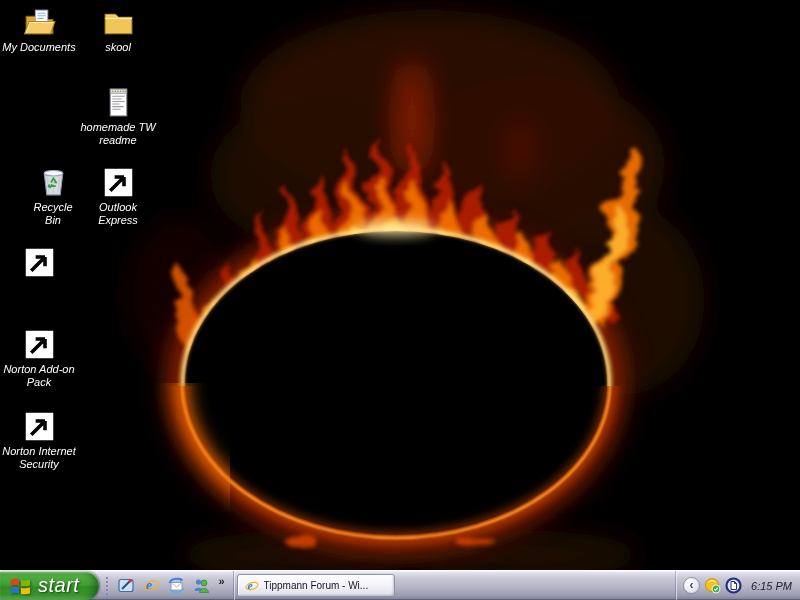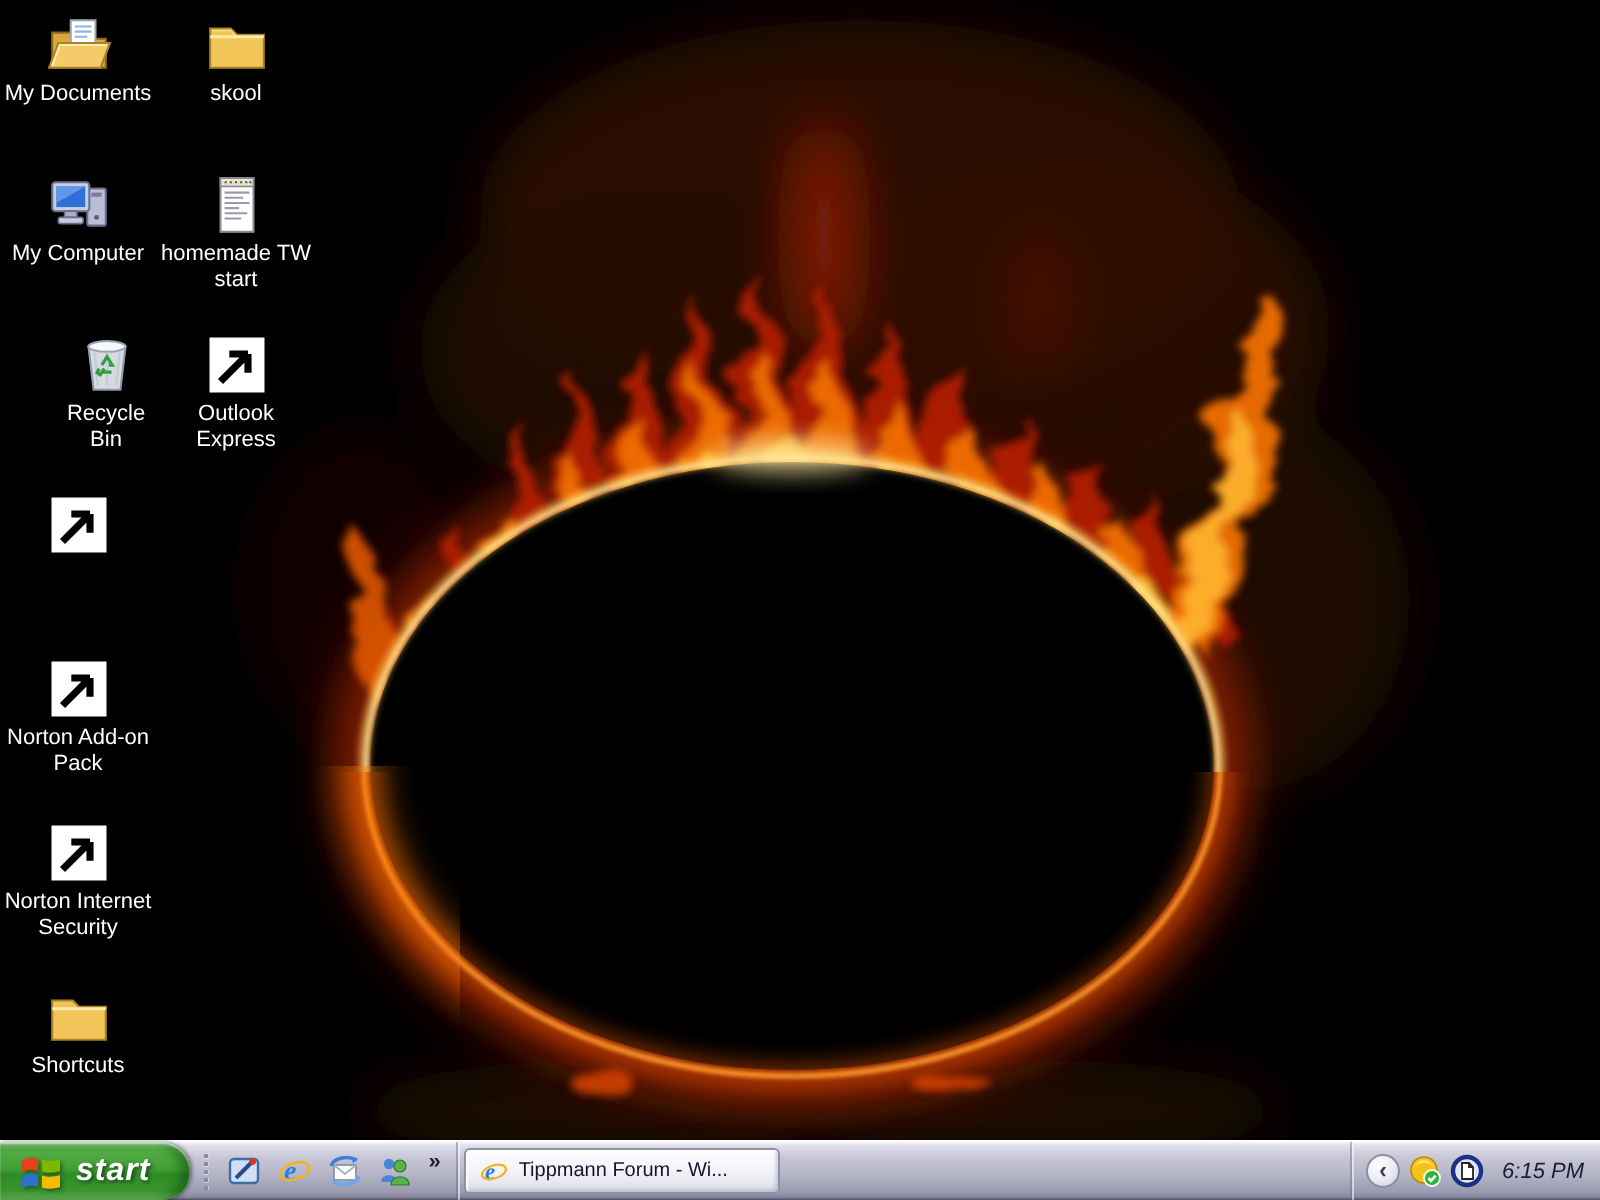--- a/index.html
+++ b/index.html
@@ -8,31 +8,31 @@
 
   
   .desktop { position:absolute; left:0; top:0; width:800px; height:570px; background:#000; }
   .wallpaper { position:absolute; left:0; top:0; width:800px; height:570px; }
 
   .dicon { position:absolute; width:80px; display:flex; flex-direction:column; align-items:center; }
   .dicon .ic { position:relative; width:33px; height:33px; }
   .dicon .ic > svg { width:100%; height:100%; display:block; }
   .dicon .badge { position:absolute; left:0; bottom:0; width:11px; height:11px; }
   .dicon .lbl { margin-top:2px; font-size:11px; line-height:13px; color:#fff; text-align:center;
-                text-shadow:1px 1px 2px #000, 0 0 4px #000; }
+                text-shadow:1px 1px 2px #000, 0 0 4px #000;font-style:italic; }
 
   
   .taskbar { position:absolute; left:0; bottom:0; width:800px; height:30px; display:flex; align-items:stretch;
              background:linear-gradient(180deg,#f6f6fa 0%,#dfdfe9 7%,#c6c6d5 28%,#b3b3c5 58%,#9b9bb0 86%,#86869c 95%,#4e4e64 100%);
              border-top:1px solid #fdfdff; }
   .start { display:flex; align-items:center; gap:6px; height:100%; padding:0 20px 0 9px;
            border-radius:0 14px 14px 0;
            background:linear-gradient(180deg,#9fd694 0%,#58b149 12%,#3f9e33 48%,#2f8b26 56%,#3a9a2e 84%,#74bf65 100%);
            box-shadow:inset 0 1px 1px rgba(255,255,255,.65), inset -4px 0 7px rgba(0,55,0,.5), 1px 0 2px rgba(0,0,0,.45); }
-  .start-text { color:#fff; font-size:16px; font-weight:bold; font-style:italic;
+  .start-text { color:#fff; font-size:20px; font-weight:normal; font-style:italic;
                 text-shadow:1px 1px 2px rgba(0,0,0,.55); letter-spacing:.5px; }
   .winflag { width:23px; height:21px; filter:drop-shadow(1px 1px 1px rgba(0,0,0,.4)); }
 
   .ql { display:flex; align-items:center; gap:3px; padding:0 6px 0 7px; }
   .grip { width:3px; height:18px; margin-right:3px;
           background-image:radial-gradient(circle at 1px 1px,#8a8aa2 1px,rgba(255,255,255,.7) 1.4px,transparent 1.6px);
           background-size:4px 4px; }
   .qlb { width:22px; height:24px; border:none; background:transparent; display:flex; align-items:center; justify-content:center; }
   .qlb svg { width:17px; height:17px; }
   .chev { align-self:flex-start; margin-top:4px; font-size:11px; font-weight:bold; color:#222238; letter-spacing:-1px; padding:0 3px; }
@@ -155,46 +155,31 @@
     <div class="ic">
       <svg viewBox="0 0 32 32">
         <path d="M3 8 h10 l3 3 h13 v16 H3 Z" fill="#f2c558" stroke="#a98424" stroke-width="1"></path>
         <path d="M3 12 h26" stroke="#ffe9ad" stroke-width="1.5"></path>
         <path d="M4 9 h9 l2.5 2.5" fill="none" stroke="#ffe290" stroke-width="1" opacity=".7"></path>
       </svg>
     </div>
     <div class="lbl">skool</div>
   </div>
 
-  <div class="dicon" style="left:-1px; top:86px;">
-    <div class="ic">
-      <svg viewBox="0 0 32 32">
-        <rect x="20" y="8" width="9" height="18" rx="1" fill="#b9bdd6" stroke="#6a6e8c"></rect>
-        <rect x="22" y="10" width="5" height="2" fill="#7a7e9c"></rect>
-        <circle cx="24.5" cy="22" r="1.2" fill="#5a5e7c"></circle>
-        <rect x="3" y="5" width="18" height="14" rx="1.5" fill="#c9cde2" stroke="#6a6e8c"></rect>
-        <rect x="5" y="7" width="14" height="10" fill="#2e6fd8"></rect>
-        <path d="M5 7 L19 7 L5 15 Z" fill="#6fa2ef" opacity=".8"></path>
-        <rect x="9" y="19" width="6" height="3" fill="#a9adc6" stroke="#6a6e8c" stroke-width=".8"></rect>
-        <rect x="6" y="22" width="12" height="3" rx="1" fill="#c9cde2" stroke="#6a6e8c" stroke-width=".8"></rect>
-      </svg>
-    </div>
-    <div class="lbl">My Computer</div>
-  </div>
 
   <div class="dicon" style="left:78px; top:86px;">
     <div class="ic">
       <svg viewBox="0 0 32 32">
         <rect x="8" y="3" width="16" height="26" fill="#fff" stroke="#8a8a9a"></rect>
         <rect x="8" y="3" width="16" height="4" fill="#e8e4c8" stroke="#8a8a9a" stroke-width=".8"></rect>
         <path d="M10 5 h1 M12.5 5 h1 M15 5 h1 M17.5 5 h1 M20 5 h1 M22 5 h1" stroke="#555" stroke-width="1"></path>
         <path d="M10 10 h12 M10 12.5 h9 M10 15 h12 M10 17.5 h7 M10 20 h11 M10 22.5 h8" stroke="#9a9aa8" stroke-width="1"></path>
       </svg>
     </div>
-    <div class="lbl">homemade TW start</div>
+    <div class="lbl">homemade TW readme</div>
   </div>
 
   <div class="dicon" style="left:-1px; top:166px;padding-left:28px;">
     <div class="ic">
       <svg viewBox="0 0 32 32">
         <path d="M7 7 L25 7 L22.5 28 L9.5 28 Z" fill="#e9eef4" stroke="#9aa4b4" opacity=".92"></path>
         <ellipse cx="16" cy="7" rx="9" ry="2.6" fill="#f6f9fc" stroke="#9aa4b4"></ellipse>
         <path d="M10 10 L11.5 26 M16 10 L16 26 M22 10 L20.5 26" stroke="#c3ccd8" stroke-width="1.2"></path>
         <path d="M13.5 16 l2.5-4 2.5 4 h-1.6 M18.2 19.5 l-4.6 0 1-1.8 M12.2 17.8 l-1 1.9 2.2 1.5" stroke="#2f9e3f" stroke-width="1.6" fill="none"></path>
       </svg>
@@ -261,29 +246,20 @@
         <path d="M7.5 17 h17 M9 12.5 h14 M9 21.5 h14" stroke="#1a1a1a" stroke-width="1.6"></path>
       </svg>
       <svg class="badge" viewBox="0 0 12 12">
         <rect x="0.5" y="0.5" width="11" height="11" fill="#fff" stroke="#000" stroke-width="1"></rect>
         <path d="M3 9 L8 4 M8 4 H4.6 M8 4 V7.4" stroke="#000" stroke-width="1.3" fill="none"></path>
       </svg>
     </div>
     <div class="lbl">Norton Internet Security</div>
   </div>
 
-  <div class="dicon" style="left:-1px; top:492px;">
-    <div class="ic">
-      <svg viewBox="0 0 32 32">
-        <path d="M3 8 h10 l3 3 h13 v16 H3 Z" fill="#f2c558" stroke="#a98424" stroke-width="1"></path>
-        <path d="M3 12 h26" stroke="#ffe9ad" stroke-width="1.5"></path>
-      </svg>
-    </div>
-    <div class="lbl">Shortcuts</div>
-  </div>
 
 </div>
 
 <div class="taskbar">
 
   <div class="start">
     <svg class="winflag" viewBox="0 0 23 21">
       <path d="M2 5 Q6 3 10 4.5 L10 10.5 Q6 9 2 11 Z" fill="#e8401c"></path>
       <path d="M12 4.7 Q16 6 21 4.6 L21 10.6 Q16 12 12 10.7 Z" fill="#7db700"></path>
       <path d="M2 13 Q6 11 10 12.5 L10 18.5 Q6 17 2 19 Z" fill="#2e71cc"></path>

